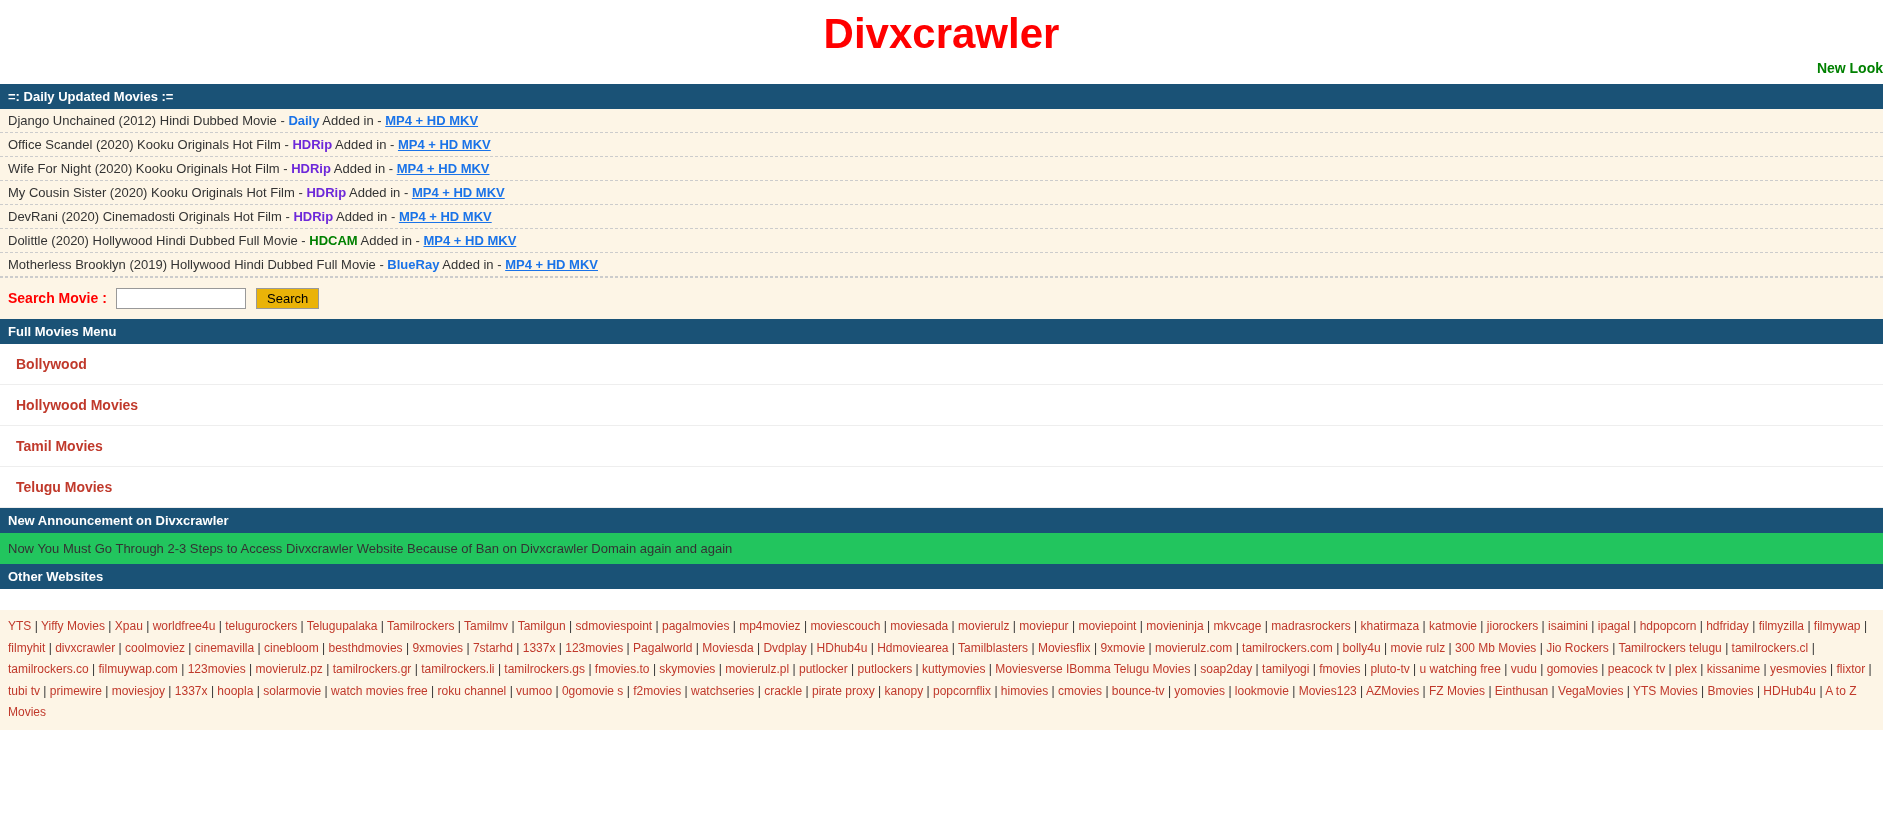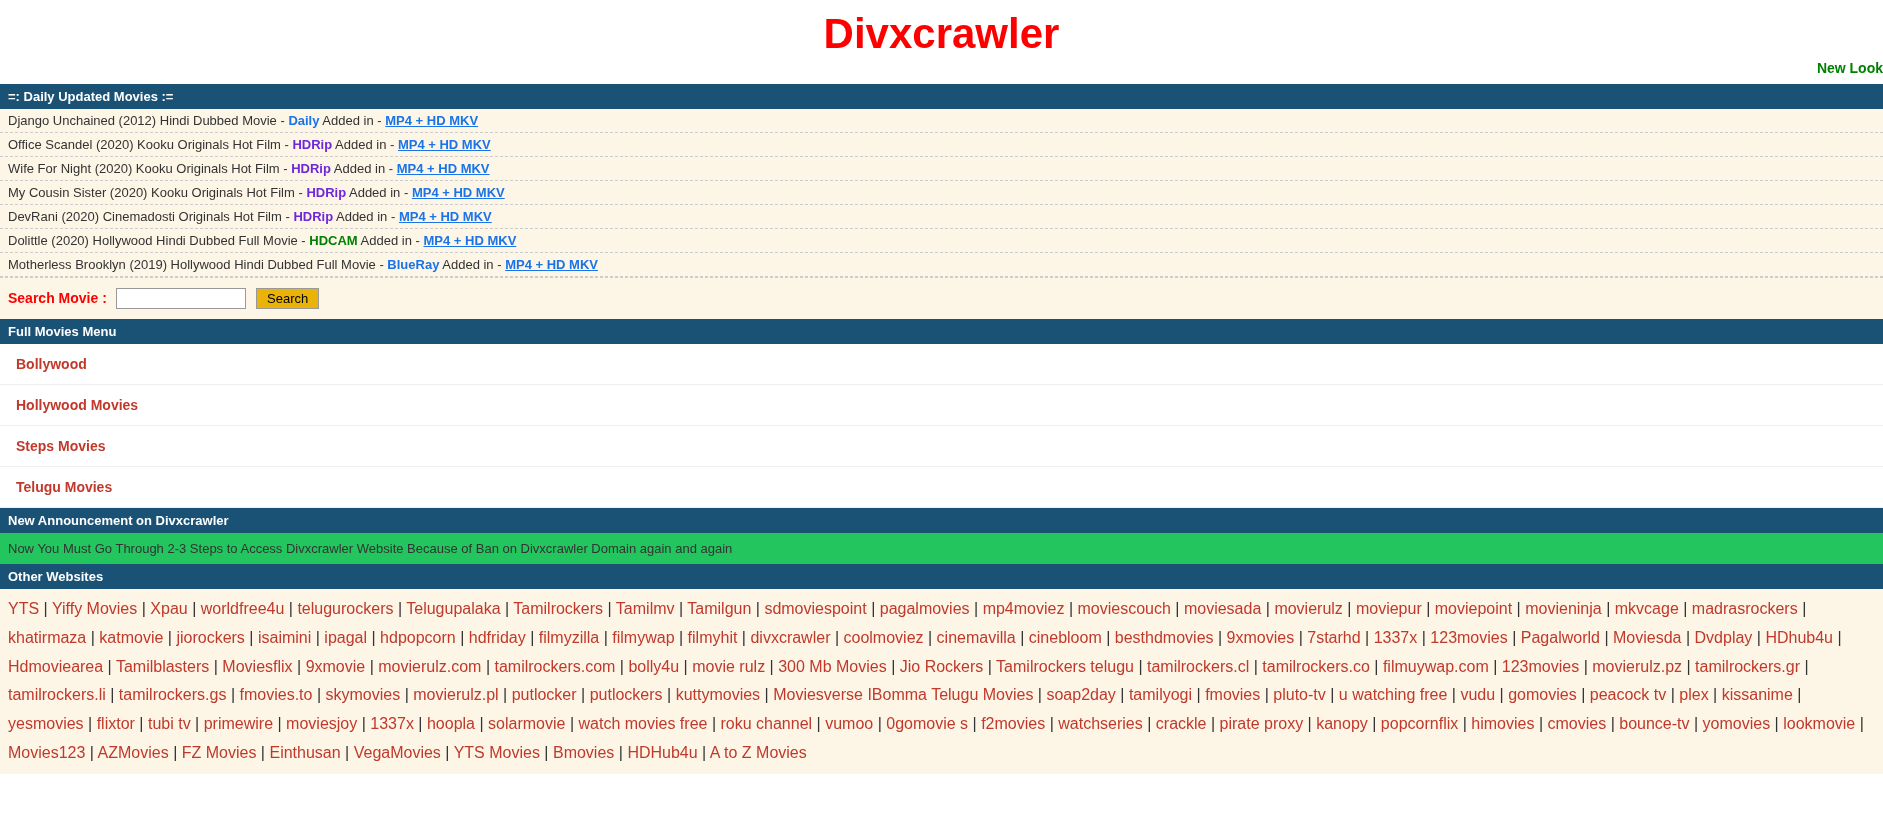--- a/index.html
+++ b/index.html
@@ -46,21 +46,21 @@
     .menu-section { background: #fff; }
     .menu-item {
       padding: 12px 16px;
       border-bottom: 1px solid #eee;
     }
     .menu-item a { color: #c0392b; font-weight: bold; font-size: 14px; text-decoration: none; }
 
     .announcement-section { background: #22c55e; }
     .announcement-text { padding: 8px; font-size: 13px; color: #333; }
 
-    .other-websites { background: #fdf5e6; padding: 6px 8px; font-size: 16px; line-height: 1.8; }
+    .other-websites { background: #fdf5e6; padding: 6px 8px; font-size: 12px; line-height: 1.8; margin-top: 21px; }
     .other-websites a { color: #c0392b; text-decoration: none; }
     .other-websites .sep { color: #333; }
   </style>
 </head>
 <body>
 
 <div class="site-title">Divxcrawler</div>
 <div class="site-subtitle">New Look</div>
 
 <div class="section-header">=: Daily Updated Movies :=</div>
@@ -78,21 +78,21 @@
 <div class="search-area">
   <span class="search-label">Search Movie :</span>
   <input class="search-input" type="text" style="">
   <button class="search-btn">Search</button>
 </div>
 
 <div class="section-header">Full Movies Menu</div>
 <div class="menu-section">
 <div class="menu-item"><a href="#">Bollywood</a></div>
     <div class="menu-item"><a href="#">Hollywood Movies</a></div>
-    <div class="menu-item"><a href="#">Steps Movies</a></div>
+    <div class="menu-item"><a href="#">Tamil Movies</a></div>
     <div class="menu-item"><a href="#">Telugu Movies</a></div>
   </div>
 
 <div class="section-header">New Announcement on Divxcrawler</div>
 <div class="announcement-section">
   <div class="announcement-text">Now You Must Go Through 2-3 Steps to Access Divxcrawler Website Because of Ban on Divxcrawler Domain again and again</div>
 </div>
 
 <div class="section-header">Other Websites</div>
 <div class="other-websites"><a href="#">YTS</a> <span class="sep">|</span> <a href="#">Yiffy Movies</a> <span class="sep">|</span> <a href="#">Xpau</a> <span class="sep">|</span> <a href="#">worldfree4u</a> <span class="sep">|</span> <a href="#">telugurockers</a> <span class="sep">|</span> <a href="#">Telugupalaka</a> <span class="sep">|</span> <a href="#">Tamilrockers</a> <span class="sep">|</span> <a href="#">Tamilmv</a> <span class="sep">|</span> <a href="#">Tamilgun</a> <span class="sep">|</span> <a href="#">sdmoviespoint</a> <span class="sep">|</span> <a href="#">pagalmovies</a> <span class="sep">|</span> <a href="#">mp4moviez</a> <span class="sep">|</span> <a href="#">moviescouch</a> <span class="sep">|</span> <a href="#">moviesada</a> <span class="sep">|</span> <a href="#">movierulz</a> <span class="sep">|</span> <a href="#">moviepur</a> <span class="sep">|</span> <a href="#">moviepoint</a> <span class="sep">|</span> <a href="#">movieninja</a> <span class="sep">|</span> <a href="#">mkvcage</a> <span class="sep">|</span> <a href="#">madrasrockers</a> <span class="sep">|</span> <a href="#">khatirmaza</a> <span class="sep">|</span> <a href="#">katmovie</a> <span class="sep">|</span> <a href="#">jiorockers</a> <span class="sep">|</span> <a href="#">isaimini</a> <span class="sep">|</span> <a href="#">ipagal</a> <span class="sep">|</span> <a href="#">hdpopcorn</a> <span class="sep">|</span> <a href="#">hdfriday</a> <span class="sep">|</span> <a href="#">filmyzilla</a> <span class="sep">|</span> <a href="#">filmywap</a> <span class="sep">|</span> <a href="#">filmyhit</a> <span class="sep">|</span> <a href="#">divxcrawler</a> <span class="sep">|</span> <a href="#">coolmoviez</a> <span class="sep">|</span> <a href="#">cinemavilla</a> <span class="sep">|</span> <a href="#">cinebloom</a> <span class="sep">|</span> <a href="#">besthdmovies</a> <span class="sep">|</span> <a href="#">9xmovies</a> <span class="sep">|</span> <a href="#">7starhd</a> <span class="sep">|</span> <a href="#">1337x</a> <span class="sep">|</span> <a href="#">123movies</a> <span class="sep">|</span> <a href="#">Pagalworld</a> <span class="sep">|</span> <a href="#">Moviesda</a> <span class="sep">|</span> <a href="#">Dvdplay</a> <span class="sep">|</span> <a href="#">HDhub4u</a> <span class="sep">|</span> <a href="#">Hdmoviearea</a> <span class="sep">|</span> <a href="#">Tamilblasters</a> <span class="sep">|</span> <a href="#">Moviesflix</a> <span class="sep">|</span> <a href="#">9xmovie</a> <span class="sep">|</span> <a href="#">movierulz.com</a> <span class="sep">|</span> <a href="#">tamilrockers.com</a> <span class="sep">|</span> <a href="#">bolly4u</a> <span class="sep">|</span> <a href="#">movie rulz</a> <span class="sep">|</span> <a href="#">300 Mb Movies</a> <span class="sep">|</span> <a href="#">Jio Rockers</a> <span class="sep">|</span> <a href="#">Tamilrockers telugu</a> <span class="sep">|</span> <a href="#">tamilrockers.cl</a> <span class="sep">|</span> <a href="#">tamilrockers.co</a> <span class="sep">|</span> <a href="#">filmuywap.com</a> <span class="sep">|</span> <a href="#">123movies</a> <span class="sep">|</span> <a href="#">movierulz.pz</a> <span class="sep">|</span> <a href="#">tamilrockers.gr</a> <span class="sep">|</span> <a href="#">tamilrockers.li</a> <span class="sep">|</span> <a href="#">tamilrockers.gs</a> <span class="sep">|</span> <a href="#">fmovies.to</a> <span class="sep">|</span> <a href="#">skymovies</a> <span class="sep">|</span> <a href="#">movierulz.pl</a> <span class="sep">|</span> <a href="#">putlocker</a> <span class="sep">|</span> <a href="#">putlockers</a> <span class="sep">|</span> <a href="#">kuttymovies</a> <span class="sep">|</span> <a href="#">Moviesverse IBomma Telugu Movies</a> <span class="sep">|</span> <a href="#">soap2day</a> <span class="sep">|</span> <a href="#">tamilyogi</a> <span class="sep">|</span> <a href="#">fmovies</a> <span class="sep">|</span> <a href="#">pluto-tv</a> <span class="sep">|</span> <a href="#">u watching free</a> <span class="sep">|</span> <a href="#">vudu</a> <span class="sep">|</span> <a href="#">gomovies</a> <span class="sep">|</span> <a href="#">peacock tv</a> <span class="sep">|</span> <a href="#">plex</a> <span class="sep">|</span> <a href="#">kissanime</a> <span class="sep">|</span> <a href="#">yesmovies</a> <span class="sep">|</span> <a href="#">flixtor</a> <span class="sep">|</span> <a href="#">tubi tv</a> <span class="sep">|</span> <a href="#">primewire</a> <span class="sep">|</span> <a href="#">moviesjoy</a> <span class="sep">|</span> <a href="#">1337x</a> <span class="sep">|</span> <a href="#">hoopla</a> <span class="sep">|</span> <a href="#">solarmovie</a> <span class="sep">|</span> <a href="#">watch movies free</a> <span class="sep">|</span> <a href="#">roku channel</a> <span class="sep">|</span> <a href="#">vumoo</a> <span class="sep">|</span> <a href="#">0gomovie s</a> <span class="sep">|</span> <a href="#">f2movies</a> <span class="sep">|</span> <a href="#">watchseries</a> <span class="sep">|</span> <a href="#">crackle</a> <span class="sep">|</span> <a href="#">pirate proxy</a> <span class="sep">|</span> <a href="#">kanopy</a> <span class="sep">|</span> <a href="#">popcornflix</a> <span class="sep">|</span> <a href="#">himovies</a> <span class="sep">|</span> <a href="#">cmovies</a> <span class="sep">|</span> <a href="#">bounce-tv</a> <span class="sep">|</span> <a href="#">yomovies</a> <span class="sep">|</span> <a href="#">lookmovie</a> <span class="sep">|</span> <a href="#">Movies123</a> <span class="sep">|</span> <a href="#">AZMovies</a> <span class="sep">|</span> <a href="#">FZ Movies</a> <span class="sep">|</span> <a href="#">Einthusan</a> <span class="sep">|</span> <a href="#">VegaMovies</a> <span class="sep">|</span> <a href="#">YTS Movies</a> <span class="sep">|</span> <a href="#">Bmovies</a> <span class="sep">|</span> <a href="#">HDHub4u</a> <span class="sep">|</span> <a href="#">A to Z Movies</a></div>

